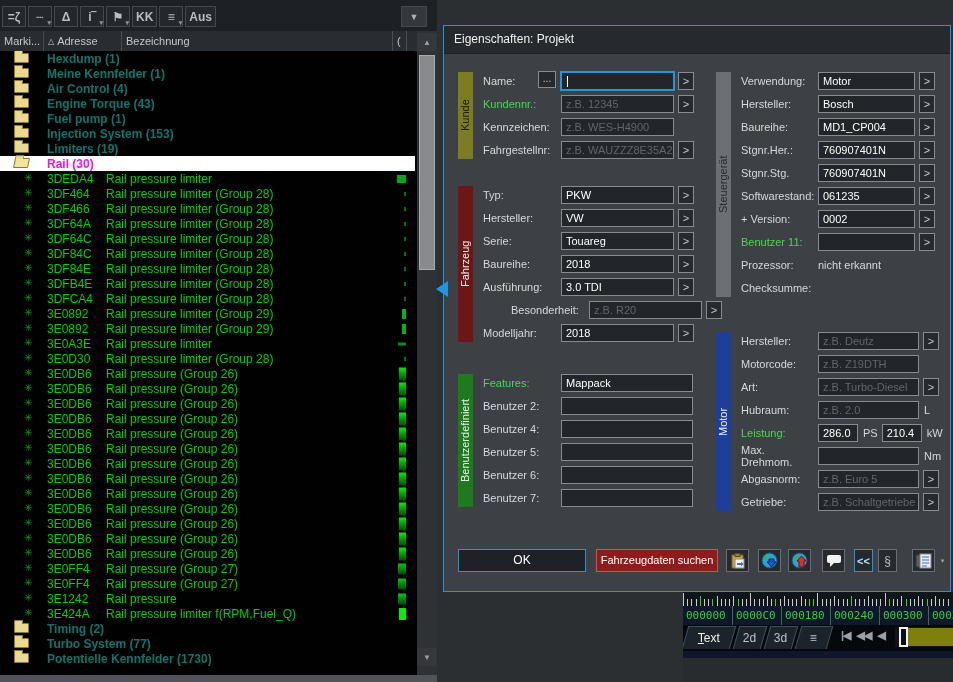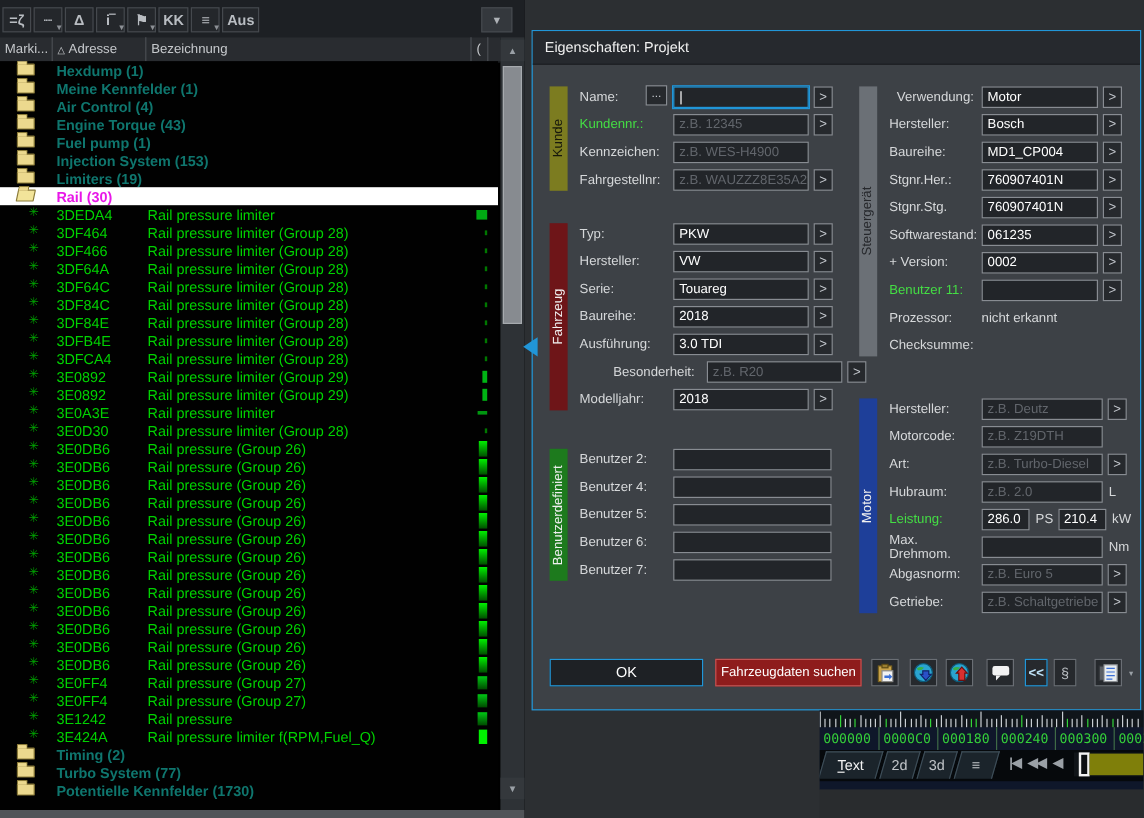--- a/index.html
+++ b/index.html
@@ -28,21 +28,21 @@
   .trow.selected{background:#ffffff;}
   .ficon{position:absolute;left:14px;top:2px;width:15px;height:10px;background:#ecd98e;
          border:1px solid #8a7a38;border-radius:1px;box-sizing:border-box;}
   .ficon:before{content:"";position:absolute;left:-1px;top:-4px;width:7px;height:3px;background:#ecd98e;
          border:1px solid #8a7a38;border-bottom:none;border-radius:1px 1px 0 0;}
   .ficon.open{transform:skewX(-12deg);background:#f2e49a;}
   .flabel{margin-left:47px;font-weight:bold;color:#0f766e;}
   .trow.selected .flabel{color:#e816e8;}
   .star{position:absolute;left:24px;top:1px;color:#00a000;font-size:10px;font-family:"DejaVu Sans",sans-serif;}
   .addr{position:absolute;left:47px;color:#00d200;}
-  .desc{position:absolute;left:123px;color:#00d200;}
+  .desc{position:absolute;left:106px;color:#00d200;}
   .mark{position:absolute;right:9px;top:50%;transform:translateY(-50%);}
   .mark.sq{width:9px;height:8px;background:#00a913;}
   .mark.dot{width:2px;height:4px;background:#007800;}
   .mark.barS{width:4px;height:10px;background:#00b414;}
   .mark.dash{width:8px;height:3px;background:#009610;}
   .mark.bar{width:7px;height:13px;background:linear-gradient(#00ef00,#004f00);}
   .mark.block{width:8px;height:11px;background:linear-gradient(#00c814,#004a00);}
   .mark.bright{width:7px;height:12px;background:#00f000;}
   .vscroll{position:absolute;left:417px;top:31px;width:20px;height:644px;background:#2e3236;}
   .varrow{position:absolute;left:0;width:20px;height:18px;background:#34383c;color:#9aa0a6;
@@ -483,20 +483,26 @@
                 <span>2018</span>
               </div>
               <span class="morebtn">&gt;</span>
             </div>
           </div>
         </div>
         <div class="section" style="left: 14px; top: 348px;">
           <div class="secbar" style="background: rgb(29, 122, 29); color: rgb(240, 240, 240);">Benutzerdefiniert</div>
           <div class="secrows">
             <div class="row">
+              <span class="flabelcell green" style="width: 78px;">Features:</span>
+              <div class="field" style="width: 132px;">
+                <span>Mappack</span>
+              </div>
+            </div>
+            <div class="row">
               <span class="flabelcell" style="width: 78px;">Benutzer 2:</span>
               <div class="field" style="width: 132px;"></div>
             </div>
             <div class="row">
               <span class="flabelcell" style="width: 78px;">Benutzer 4:</span>
               <div class="field" style="width: 132px;"></div>
             </div>
             <div class="row">
               <span class="flabelcell" style="width: 78px;">Benutzer 5:</span>
               <div class="field" style="width: 132px;"></div>
@@ -508,21 +514,21 @@
             <div class="row">
               <span class="flabelcell" style="width: 78px;">Benutzer 7:</span>
               <div class="field" style="width: 132px;"></div>
             </div>
           </div>
         </div>
         <div class="section" style="left: 272px; top: 46px;">
           <div class="secbar" style="background: rgb(107, 112, 118); color: rgb(38, 40, 44);">Steuergerät</div>
           <div class="secrows">
             <div class="row">
-              <span class="flabelcell" style="width: 77px; text-align: center;">Verwendung:</span>
+              <span class="flabelcell" style="width: 77px;">Verwendung:</span>
               <div class="field" style="width: 97px;">
                 <span>Motor</span>
               </div>
               <span class="morebtn">&gt;</span>
             </div>
             <div class="row">
               <span class="flabelcell" style="width: 77px;">Hersteller:</span>
               <div class="field" style="width: 97px;">
                 <span>Bosch</span>
               </div>

